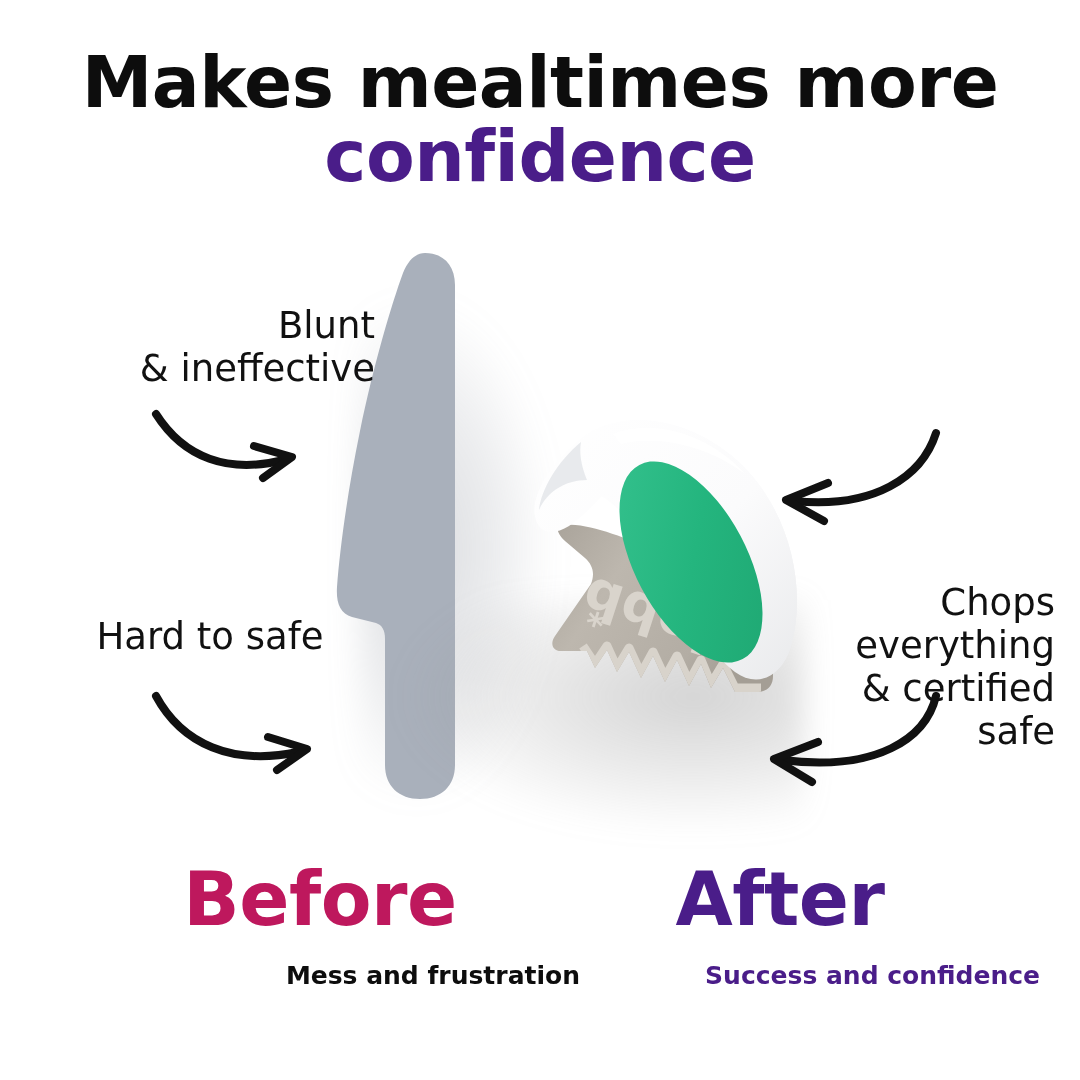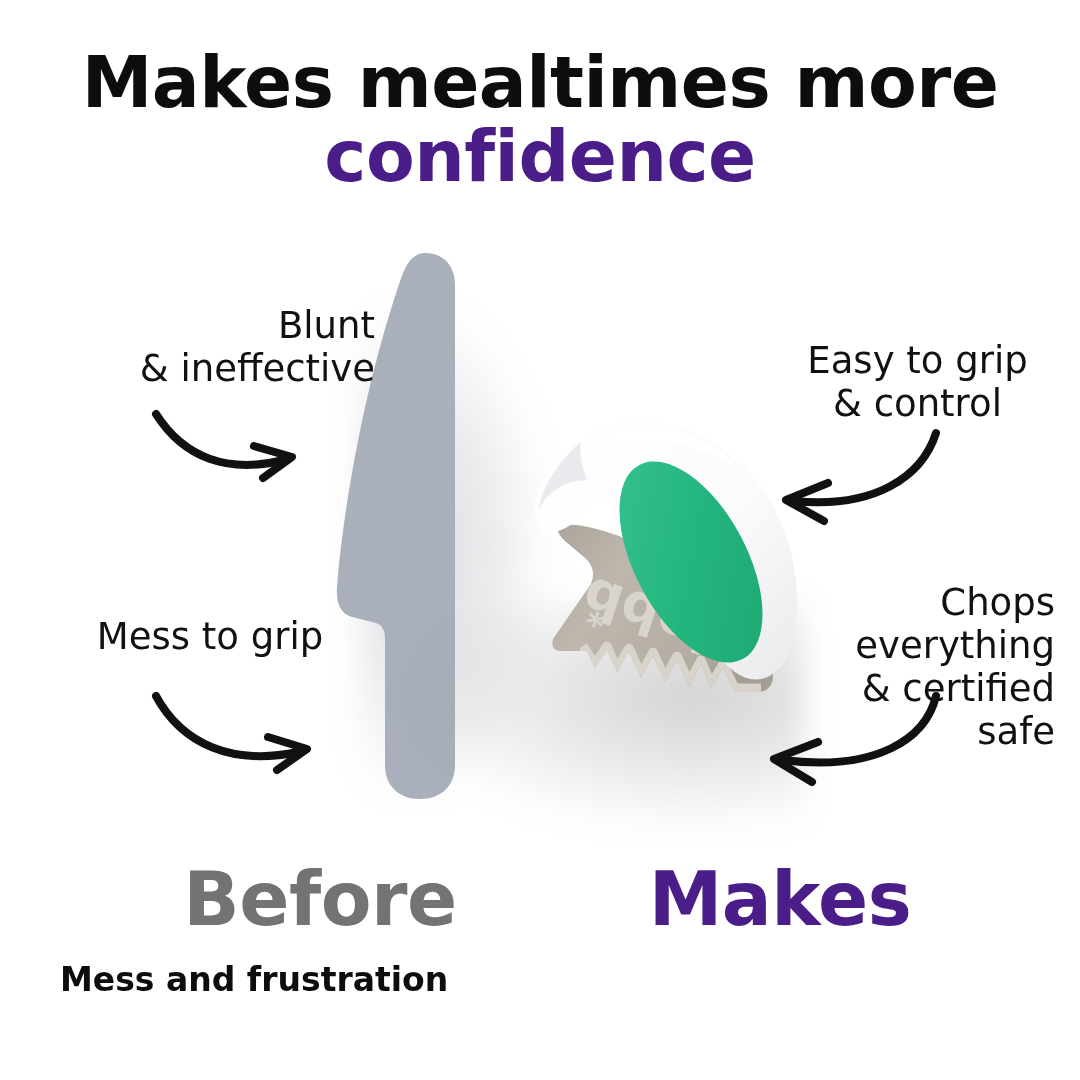--- a/index.html
+++ b/index.html
@@ -118,25 +118,25 @@
     font-weight: 700;
     font-size: 74px;
     line-height: 1;
     text-align: center;
     letter-spacing: -0.5px;
   }
   .sub-label {
     position: absolute;
     font-family: "DejaVu Sans", sans-serif;
     font-weight: 700;
-    font-size: 33px;
+    font-size: 25px;
     line-height: 1;
-    text-align: left;
-  }
-  #label-before    { left: 60px;  top: 862px; width: 520px; color: #737373; }
+    text-align: right;
+  }
+  #label-before    { left: 60px;  top: 862px; width: 520px; color: #be185d; }
   #sublabel-before { left: 60px;  top: 963px; width: 520px; color: #0d0d0d; }
   #label-after     { left: 520px; top: 862px; width: 520px; color: #4a1d89; }
   #sublabel-after  { left: 520px; top: 963px; width: 520px; color: #4a1d89; }
 </style>
 </head>
 <body>
 
 <div id="stage">
 
   <div class="headline">
@@ -161,21 +161,21 @@
              C 155 30, 143 18, 125 18 Z" fill="#a9b0bb"></path>
   </svg>
 
   <div class="anno" id="anno-blunt">Blunt
 &amp; ineffective</div>
   <svg id="arrow-blunt" class="arrow-svg" width="170" height="90" viewBox="0 0 170 90">
     <path d="M 6 14 C 34 58, 78 74, 134 60" stroke="#111111" stroke-width="8" fill="none" stroke-linecap="round"></path>
     <path d="M 104 46 L 142 57 L 113 78" stroke="#111111" stroke-width="8" fill="none" stroke-linecap="round" stroke-linejoin="round"></path>
   </svg>
 
-  <div class="anno" id="anno-hardgrip">Mess to grip</div>
+  <div class="anno" id="anno-hardgrip">Hard to safe</div>
   <svg id="arrow-hardgrip" class="arrow-svg" width="180" height="90" viewBox="0 0 180 90">
     <path d="M 6 6 C 32 54, 82 76, 148 62" stroke="#111111" stroke-width="8" fill="none" stroke-linecap="round"></path>
     <path d="M 118 47 L 157 59 L 127 80" stroke="#111111" stroke-width="8" fill="none" stroke-linecap="round" stroke-linejoin="round"></path>
   </svg>
 
   <div id="product-shadow"></div>
 
   <svg id="product-after" viewBox="0 0 330 460">
     <defs>
       <linearGradient id="gradWhite" x1="0" y1="0" x2="1" y2="1">
@@ -279,34 +279,33 @@
                C 86 116, 84 102, 86 92 Z" fill="#e4e6ea" opacity="0.85"></path>
 
       <ellipse cx="196" cy="212" rx="56" ry="110" transform="rotate(-28 196 212)" fill="url(#gradGreen)"></ellipse>
 
       <path d="M 118 84
                C 158 68, 214 84, 250 124
                C 216 98, 166 84, 126 94 Z" fill="#ffffff" opacity="0.9"></path>
     </g>
   </svg>
 
-  <div class="anno" id="anno-easygrip">Easy to grip
-&amp; control</div>
   <svg id="arrow-easygrip" class="arrow-svg" width="190" height="100" viewBox="0 0 190 100">
     <path d="M 166 8 C 152 52, 104 84, 24 76" stroke="#111111" stroke-width="8" fill="none" stroke-linecap="round"></path>
     <path d="M 58 58 L 16 75 L 54 96" stroke="#111111" stroke-width="8" fill="none" stroke-linecap="round" stroke-linejoin="round"></path>
   </svg>
 
   <div class="anno" id="anno-chops">Chops
 everything
 &amp; certified
 safe</div>
   <svg id="arrow-chops" class="arrow-svg" width="200" height="100" viewBox="0 0 200 100">
     <path d="M 176 6 C 166 48, 118 82, 22 70" stroke="#111111" stroke-width="8" fill="none" stroke-linecap="round"></path>
     <path d="M 58 52 L 14 69 L 52 92" stroke="#111111" stroke-width="8" fill="none" stroke-linecap="round" stroke-linejoin="round"></path>
   </svg>
 
   <div class="big-label" id="label-before">Before</div>
   <div class="sub-label" id="sublabel-before">Mess and frustration</div>
 
-  <div class="big-label" id="label-after">Makes</div>
+  <div class="big-label" id="label-after">After</div>
+  <div class="sub-label" id="sublabel-after">Success and confidence</div>
 
 </div>
 
 </body></html>

